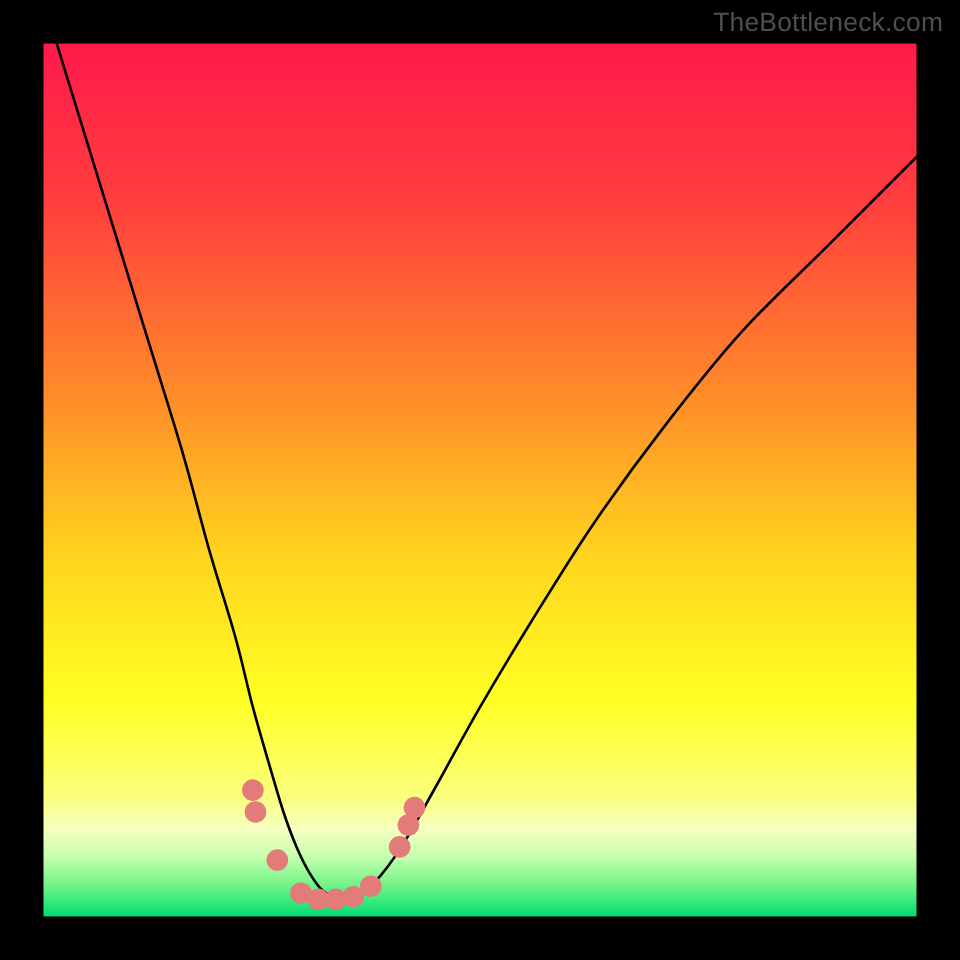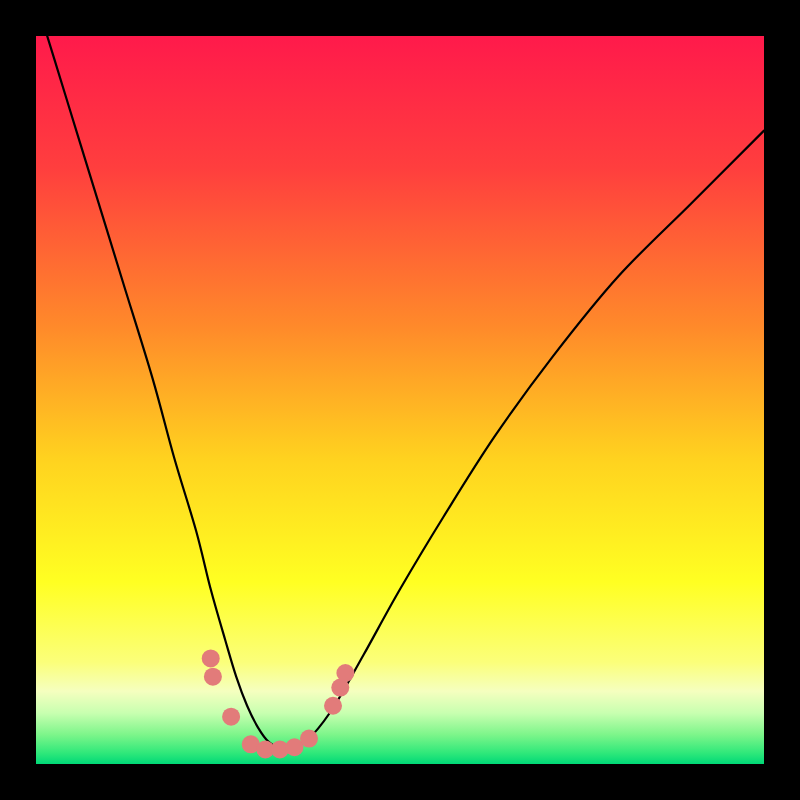--- a/index.html
+++ b/index.html
@@ -83,13 +83,14 @@
           <circle cx="243.88" cy="713.44" r="9" fill="#e27b7a"></circle>
           <circle cx="258.44" cy="711.26" r="9" fill="#e27b7a"></circle>
           <circle cx="273.00" cy="702.52" r="9" fill="#e27b7a"></circle>
           <circle cx="297.02" cy="669.76" r="9" fill="#e27b7a"></circle>
           <circle cx="304.30" cy="651.56" r="9" fill="#e27b7a"></circle>
           <circle cx="309.40" cy="637.00" r="9" fill="#e27b7a"></circle>
         </g>
     </svg>
   </div>
 
+  <div class="watermark">TheBottleneck.com</div>
 </div>
 
 </body></html>

